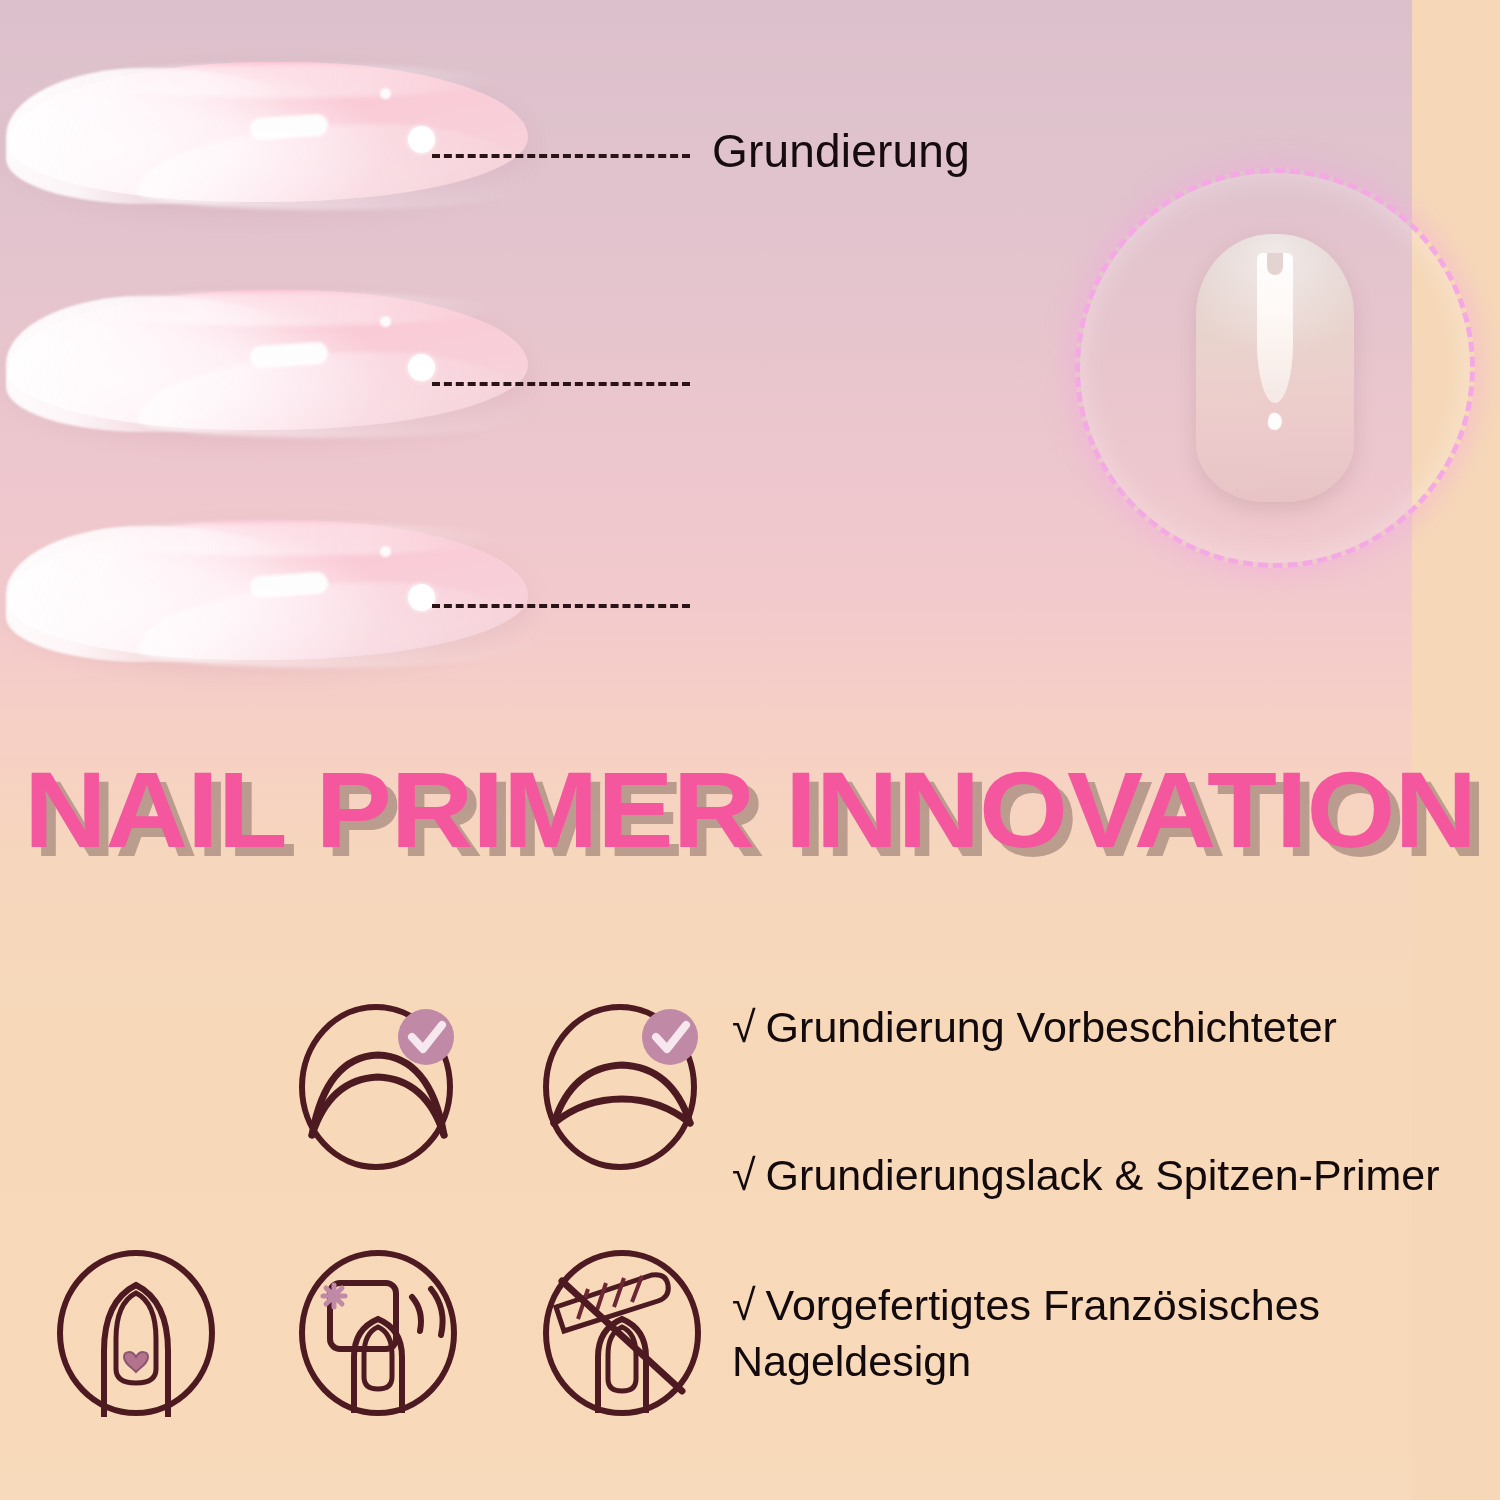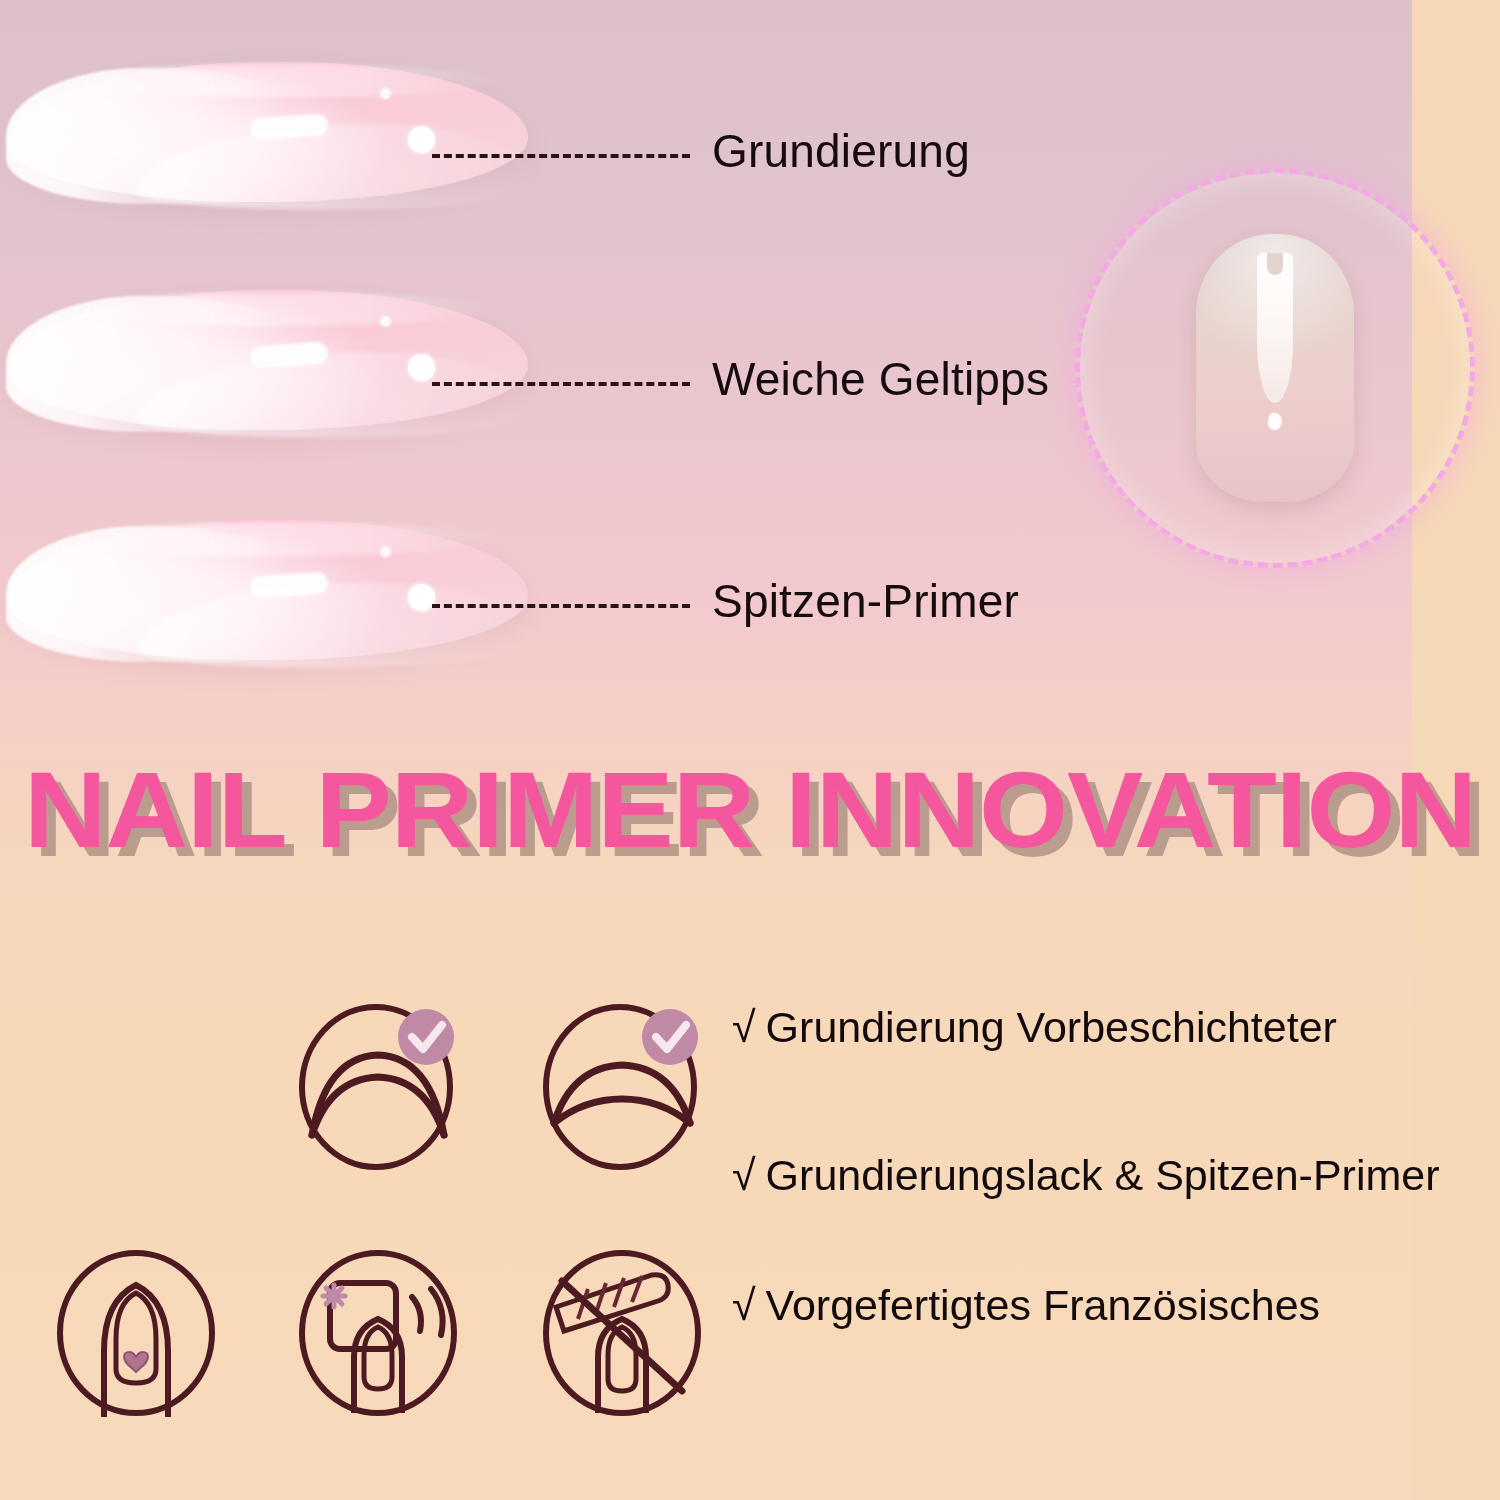--- a/index.html
+++ b/index.html
@@ -146,33 +146,31 @@
   <div class="tip" style="left:8px;top:290px;">
     <div class="body"></div>
     <div class="frenchwave"></div>
     <div class="swirl"></div>
     <div class="topsheen"></div>
     <div class="gloss"></div>
     <div class="sparkle"></div>
     <div class="dot"></div>
   </div>
   <div class="leader" style="left:432px;top:382px;width:258px;"></div>
-  <div class="label" style="left:712px;top:352px;">Weiche Geltipps</div>
 
   <div class="tip" style="left:8px;top:520px;">
     <div class="body"></div>
     <div class="frenchwave"></div>
     <div class="swirl"></div>
     <div class="topsheen"></div>
     <div class="gloss"></div>
     <div class="sparkle"></div>
     <div class="dot"></div>
   </div>
   <div class="leader" style="left:432px;top:604px;width:258px;"></div>
-  <div class="label" style="left:712px;top:574px;">Spitzen-Primer</div>
 
   <div id="inset">
     <div class="nail"></div>
     <div class="hi"></div>
     <div class="blip"></div>
   </div>
 
   <div id="headline">NAIL PRIMER INNOVATION</div>
 
 
@@ -233,15 +231,16 @@
   <div class="bullet" style="left:732px;top:1000px;">
     <span class="chk">√</span><span>Grundierung Vorbeschichteter</span>
   </div>
 
   <div class="bullet" style="left:732px;top:1148px;">
     <span class="chk">√</span><span>Grundierungslack &amp; Spitzen-Primer</span>
   </div>
 
   <div class="bullet" style="left:732px;top:1278px;">
     <span class="chk">√</span><span>Vorgefertigtes Französisches</span><br>
+    <span>Nageldesign</span>
   </div>
 
 </div>
 
 </body></html>

